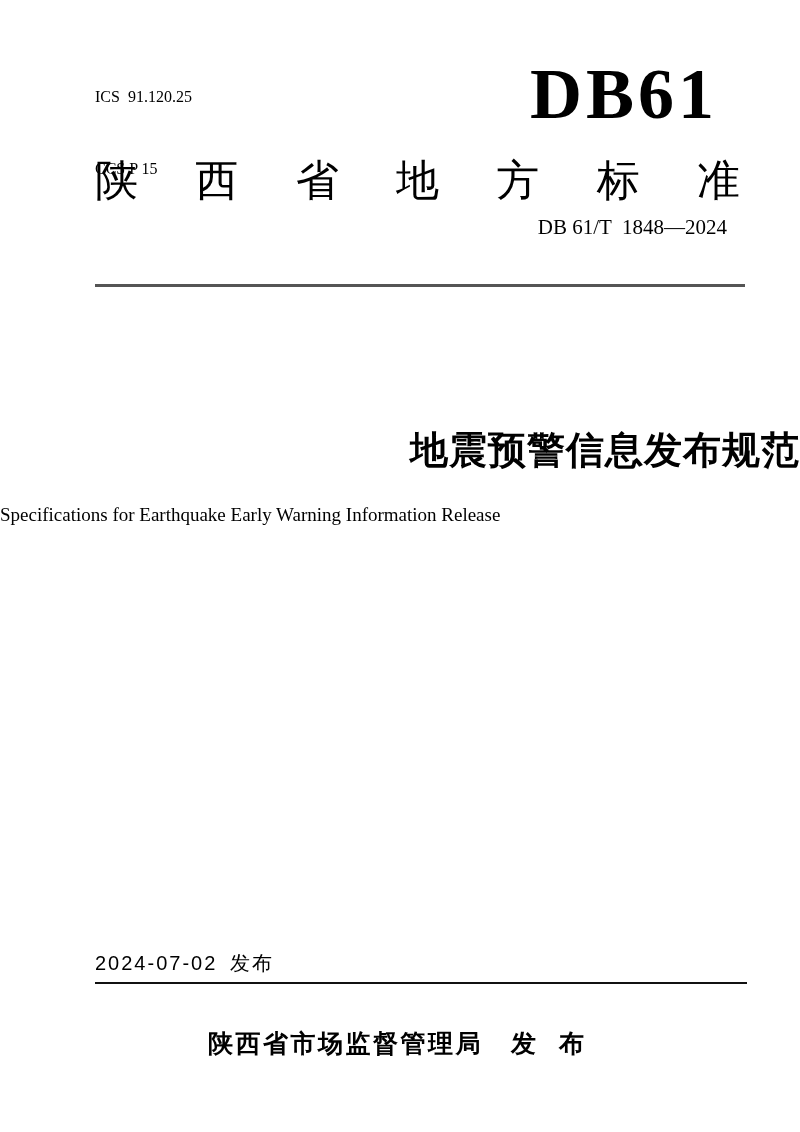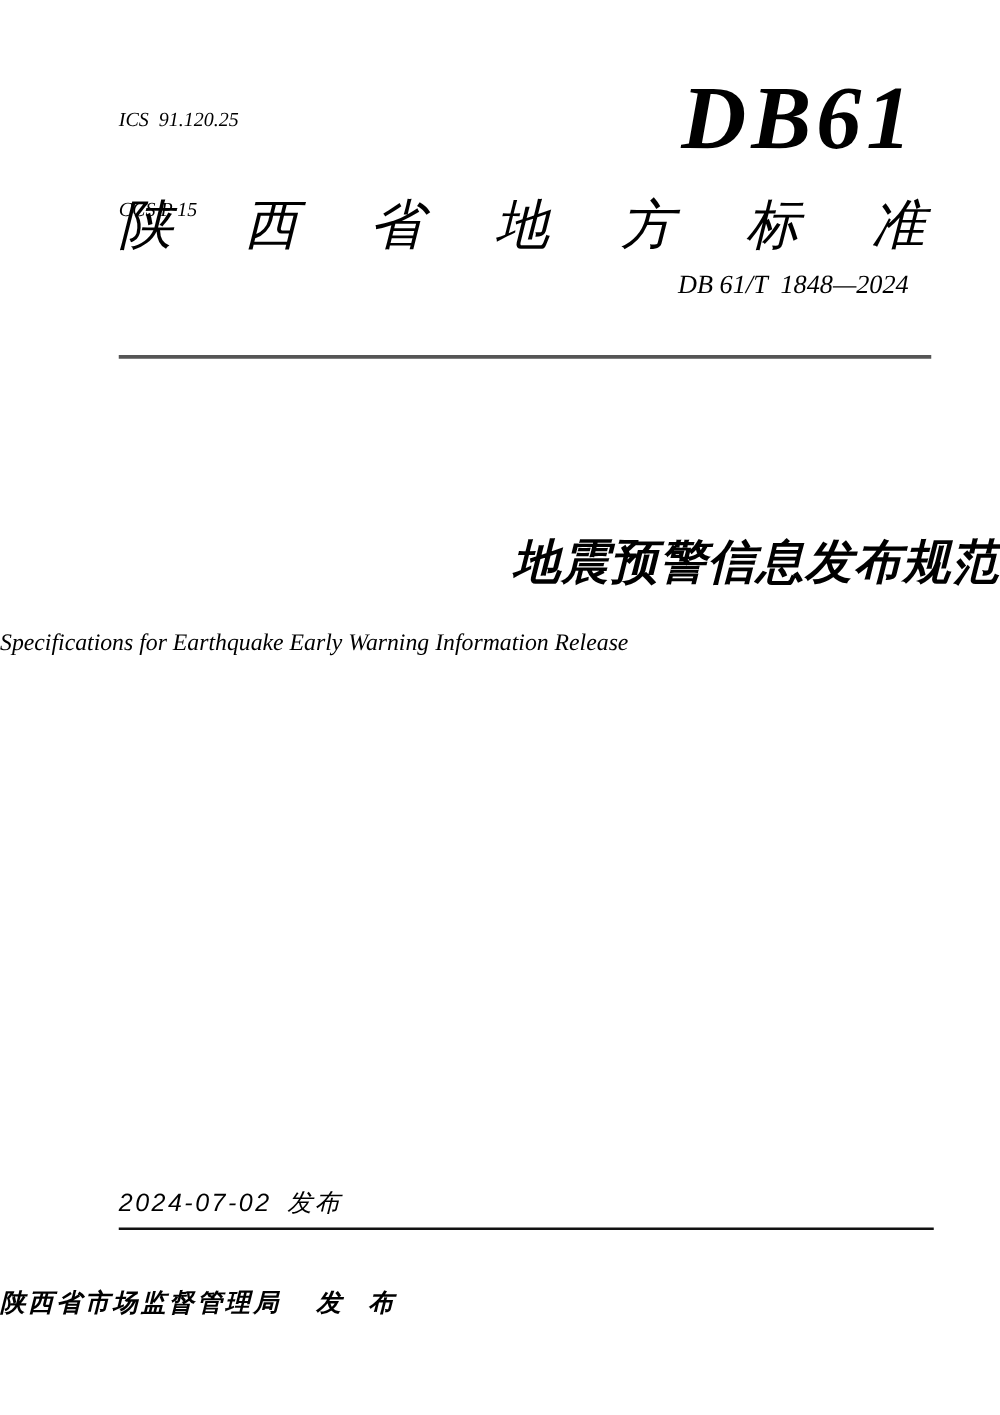--- a/index.html
+++ b/index.html
@@ -8,39 +8,38 @@
     background: #ffffff;
   }
   .page {
     position: relative;
     width: 800px;
     height: 1132px;
     background: #ffffff;
     color: #000000;
     overflow: hidden;
     font-family: "Liberation Serif", "DejaVu Serif", serif;
-    font-style: italic;
   }
 
   
   .codes {
     position: absolute;
     left: 95px;
     top: 37px;
     font-size: 16px;
     line-height: 24px;
     white-space: pre;
     font-family: "Liberation Serif", "DejaVu Serif", serif;
   }
 
   
   .region-code {
     position: absolute;
     top: 58px;
-    right: 67px;
+    right: 82px;
     font-family: "Liberation Serif", "DejaVu Serif", serif;
     font-weight: bold;
     font-size: 72px;
     line-height: 72px;
     letter-spacing: 4px;
   }
 
   
   .category-line {
     position: absolute;
@@ -123,24 +122,25 @@
     letter-spacing: 2px;
   }
 
   
   .publisher-row {
     position: absolute;
     left: 0;
     top: 1028px;
     width: 100%;
     display: flex;
+    justify-content: center;
     align-items: baseline;
     font-family: "Liberation Sans", "DejaVu Sans", sans-serif;
     font-weight: bold;
-    font-size: 20px;
+    font-size: 25px;
     line-height: 30px;
   }
   .publisher-name {
     letter-spacing: 2.5px;
   }
   .publish-label {
     margin-left: 28px;
     letter-spacing: 8px;
   }
 </style>

